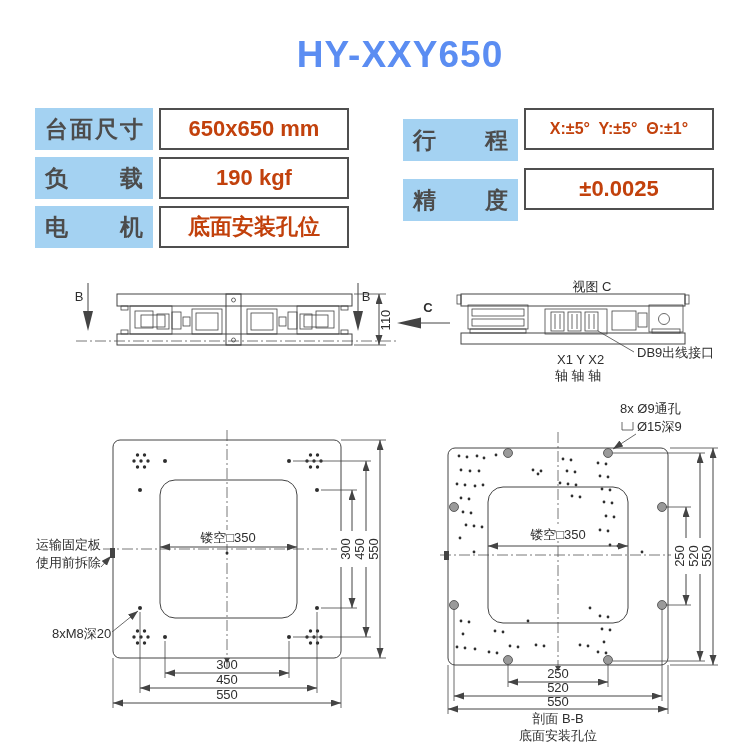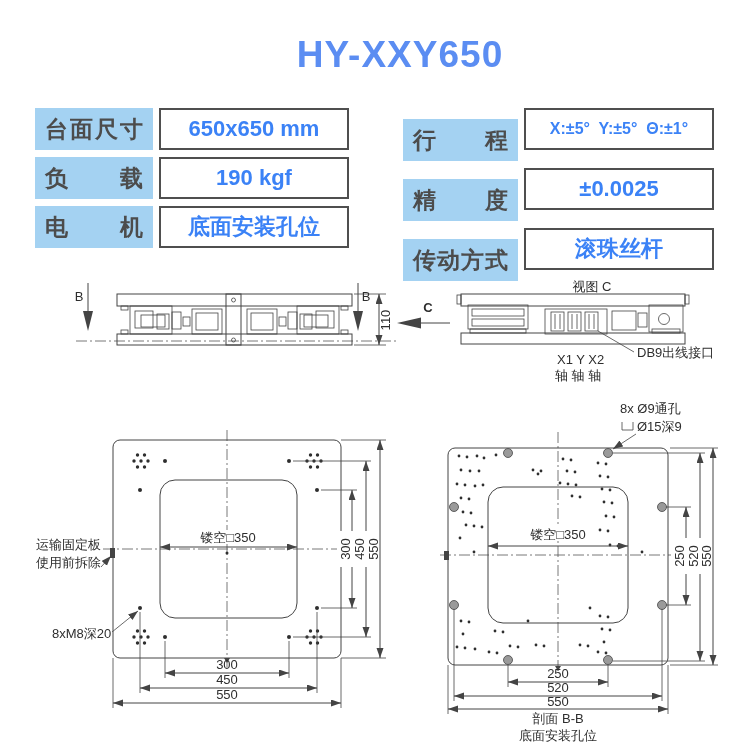--- a/index.html
+++ b/index.html
@@ -17,21 +17,21 @@
   .spec-row { display:flex; gap:6px; margin-bottom:7px; }
   .spec-label {
     background:#a4d2f2; color:#4c4c4c; font-weight:bold; font-size:23px;
     height:42px; line-height:42px; box-sizing:border-box; padding:0 10px;
     text-align:justify; text-align-last:justify;
   }
   #spec-left  .spec-label { width:118px; }
   #spec-right .spec-label { width:115px;margin-top:11px; }
   .spec-value {
     width:190px; height:42px; box-sizing:border-box; background:#fff;
-    border:2px solid #4f4f4f; color:#3b82f6; font-weight:bold; font-size:22px;
+    border:2px solid #4f4f4f; color:#c2410c; font-weight:bold; font-size:22px;
     text-align:center; line-height:38px; white-space:pre;
   }
   .spec-value.small { font-size:16px; }
   svg.drawings { position:absolute; top:0; left:0; }
   svg .ln   { stroke:#444; stroke-width:1; fill:none; }
   svg .thin { stroke:#444; stroke-width:0.8; fill:none; }
   svg .cl   { stroke:#555; stroke-width:0.8; fill:none; stroke-dasharray:11 3 2 3; }
   svg text  { fill:#2e2e2e; font-family:"Liberation Sans", sans-serif; }
   svg .dim  { font-size:13px; }
   svg .lbl  { font-size:13px; }
@@ -63,24 +63,20 @@
   </div>
 
   <div class="spec-table" id="spec-right">
     <div class="spec-row">
       <div class="spec-label">行程</div>
       <div class="spec-value small">X:±5°  Y:±5°  Θ:±1°</div>
     </div>
     <div class="spec-row">
       <div class="spec-label">精度</div>
       <div class="spec-value">±0.0025</div>
-    </div>
-    <div class="spec-row">
-      <div class="spec-label">传动方式</div>
-      <div class="spec-value">滚珠丝杆</div>
     </div>
   </div>
 
   <svg class="drawings" width="750" height="750" viewBox="0 0 750 750">
     <defs>
       <marker id="arr" markerWidth="11" markerHeight="8" refX="10" refY="3.5" orient="auto-start-reverse" markerUnits="userSpaceOnUse">
         <path d="M0,0 L10,3.5 L0,7 Z" fill="#444"></path>
       </marker>
     </defs>
 

